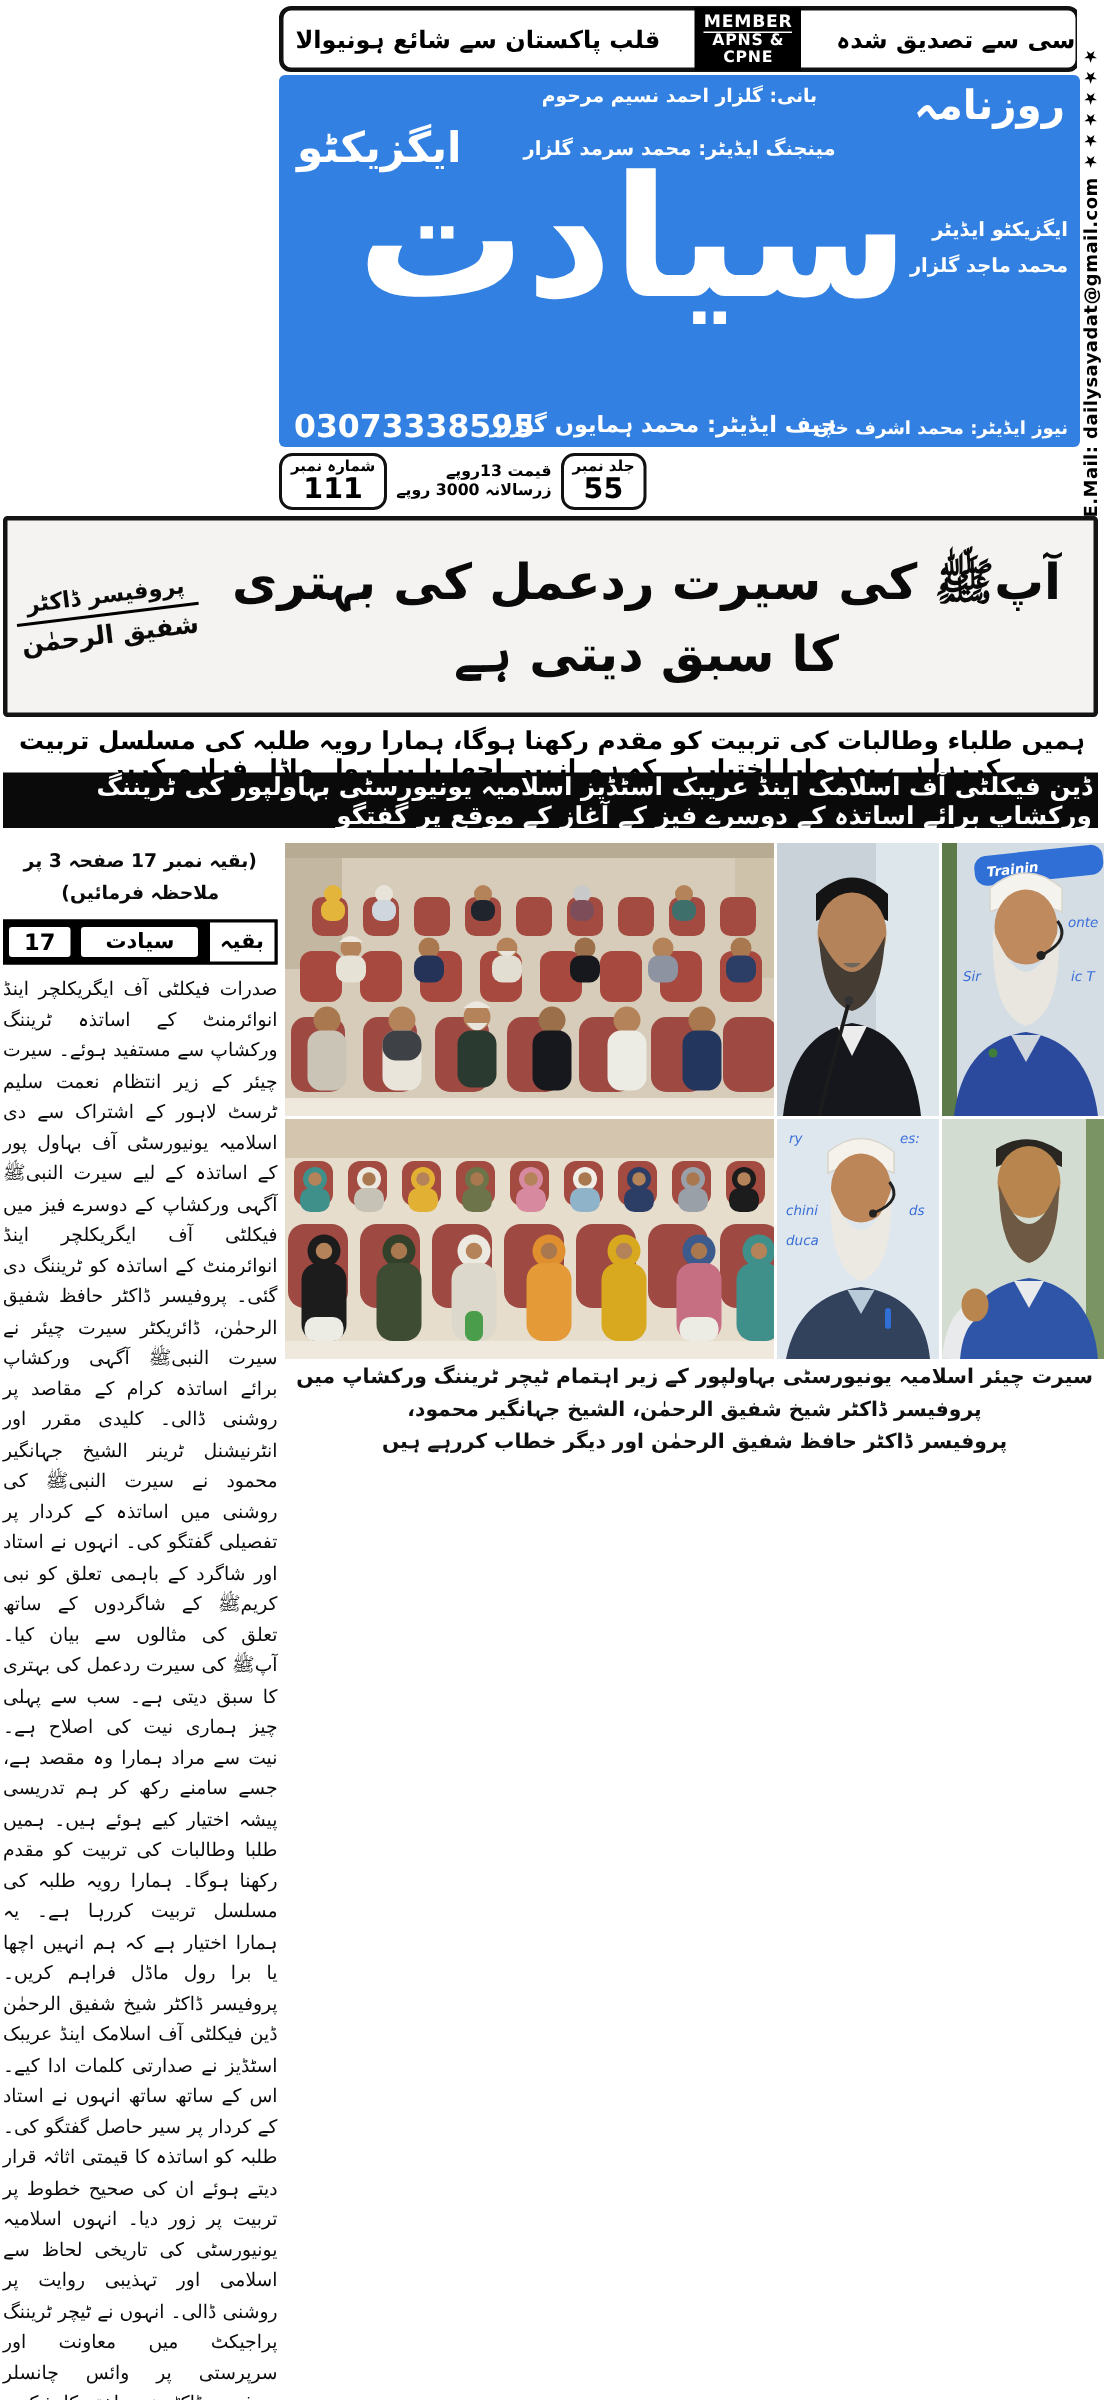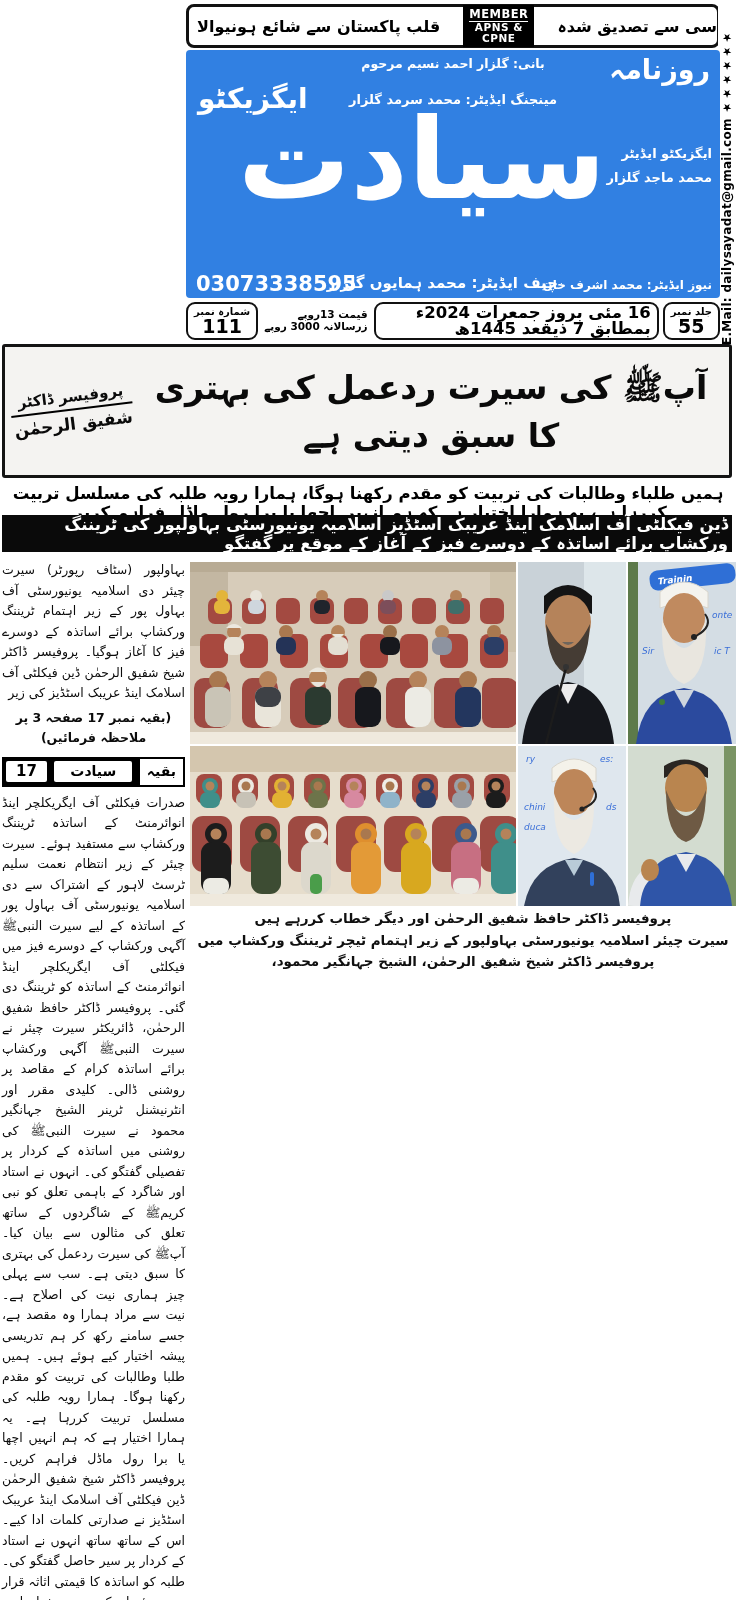--- a/index.html
+++ b/index.html
@@ -157,40 +157,38 @@
 
 <div class="date-bar">
   <div class="pill">
     <span class="small urdu">شمارہ نمبر</span>
     <span class="big">111</span>
   </div>
   <div class="price-block">
     <span class="urdu">قیمت 13روپے</span>
     <span class="urdu">زرسالانہ 3000 روپے</span>
   </div>
-  <div class="pill date-pill urdu">16 مئی بروز جمعرات 2024ء بمطابق 7 ذیقعد 1445ھ</div>
   <div class="pill">
     <span class="small urdu">جلد نمبر</span>
     <span class="big">55</span>
   </div>
 </div>
 
 <div class="headline-box">
   <div class="headline-main urdu">آپﷺ کی سیرت ردعمل کی بہتری کا سبق دیتی ہے</div>
   <div class="headline-attrib urdu">
     <div class="a1">پروفیسر ڈاکٹر</div>
     <div class="a2">شفیق الرحمٰن</div>
   </div>
 </div>
 
 <div class="subhead1 urdu">ہمیں طلباء وطالبات کی تربیت کو مقدم رکھنا ہوگا، ہمارا رویہ طلبہ کی مسلسل تربیت کررہا ہے، یہ ہمارا اختیار ہے کہ ہم انہیں اچھا یا برا رول ماڈل فراہم کریں</div>
 <div class="subhead2 urdu">ڈین فیکلٹی آف اسلامک اینڈ عریبک اسٹڈیز اسلامیہ یونیورسٹی بہاولپور کی ٹریننگ ورکشاپ برائے اساتذہ کے دوسرے فیز کے آغاز کے موقع پر گفتگو</div>
 
 <div class="article-col urdu">
-  <p>بہاولپور (سٹاف رپورٹر) سیرت چیئر دی اسلامیہ یونیورسٹی آف بہاول پور کے زیر اہتمام ٹریننگ ورکشاپ برائے اساتذہ کے دوسرے فیز کا آغاز ہوگیا۔ پروفیسر ڈاکٹر شیخ شفیق الرحمٰن ڈین فیکلٹی آف اسلامک اینڈ عریبک اسٹڈیز کی زیر</p>
   <p class="jump-note">(بقیہ نمبر 17 صفحہ 3 پر ملاحظہ فرمائیں)</p>
   <div class="cont-box">
     <span class="baqia">بقیہ</span>
     <span class="gap"></span>
     <span class="paper">سیادت</span>
     <span class="gap"></span>
     <span class="num">17</span>
   </div>
   <p>صدرات فیکلٹی آف ایگریکلچر اینڈ انوائرمنٹ کے اساتذہ ٹریننگ ورکشاپ سے مستفید ہوئے۔ سیرت چیئر کے زیر انتظام نعمت سلیم ٹرسٹ لاہور کے اشتراک سے دی اسلامیہ یونیورسٹی آف بہاول پور کے اساتذہ کے لیے سیرت النبیﷺ آگہی ورکشاپ کے دوسرے فیز میں فیکلٹی آف ایگریکلچر اینڈ انوائرمنٹ کے اساتذہ کو ٹریننگ دی گئی۔ پروفیسر ڈاکٹر حافظ شفیق الرحمٰن، ڈائریکٹر سیرت چیئر نے سیرت النبیﷺ آگہی ورکشاپ برائے اساتذہ کرام کے مقاصد پر روشنی ڈالی۔ کلیدی مقرر اور انٹرنیشنل ٹرینر الشیخ جہانگیر محمود نے سیرت النبیﷺ کی روشنی میں اساتذہ کے کردار پر تفصیلی گفتگو کی۔ انہوں نے استاد اور شاگرد کے باہمی تعلق کو نبی کریمﷺ کے شاگردوں کے ساتھ تعلق کی مثالوں سے بیان کیا۔ آپﷺ کی سیرت ردعمل کی بہتری کا سبق دیتی ہے۔ سب سے پہلی چیز ہماری نیت کی اصلاح ہے۔ نیت سے مراد ہمارا وہ مقصد ہے، جسے سامنے رکھ کر ہم تدریسی پیشہ اختیار کیے ہوئے ہیں۔ ہمیں طلبا وطالبات کی تربیت کو مقدم رکھنا ہوگا۔ ہمارا رویہ طلبہ کی مسلسل تربیت کررہا ہے۔ یہ ہمارا اختیار ہے کہ ہم انہیں اچھا یا برا رول ماڈل فراہم کریں۔ پروفیسر ڈاکٹر شیخ شفیق الرحمٰن ڈین فیکلٹی آف اسلامک اینڈ عریبک اسٹڈیز نے صدارتی کلمات ادا کیے۔ اس کے ساتھ ساتھ انہوں نے استاد کے کردار پر سیر حاصل گفتگو کی۔ طلبہ کو اساتذہ کا قیمتی اثاثہ قرار دیتے ہوئے ان کی صحیح خطوط پر تربیت پر زور دیا۔ انہوں اسلامیہ یونیورسٹی کی تاریخی لحاظ سے اسلامی اور تہذیبی روایت پر روشنی ڈالی۔ انہوں نے ٹیچر ٹریننگ پراجیکٹ میں معاونت اور سرپرستی پر وائس چانسلر پروفیسر ڈاکٹر نوید اختر کا شکریہ ادا کیا اور ڈائریکٹر سیرت چیئر اور ان کی ٹیم کی انتھک محنتوں پر ستائشی کلمات</p>
 
@@ -495,15 +493,15 @@
       <path d="M38 44 Q38 90 58 96 Q78 90 78 44 Q68 70 58 70 Q48 70 38 44 Z" fill="#6e5a44"></path>
       <path d="M8 160 Q16 112 58 106 Q100 112 104 160 Z" fill="#2f55a8"></path>
       <path d="M48 108 L58 126 L68 108 Z" fill="#e8eaec"></path>
       <path d="M6 160 Q8 136 20 128" stroke="#e8eaec" stroke-width="12" fill="none"></path>
       <ellipse cx="22" cy="124" rx="9" ry="11" fill="#b9854f"></ellipse>
     </svg>
   </div>
 </div>
 
 <div class="caption">
+  <div>سیرت چیئر اسلامیہ یونیورسٹی بہاولپور کے زیر اہتمام ٹیچر ٹریننگ ورکشاپ میں پروفیسر ڈاکٹر شیخ شفیق الرحمٰن، الشیخ جہانگیر محمود،</div>
   <div>پروفیسر ڈاکٹر حافظ شفیق الرحمٰن اور دیگر خطاب کررہے ہیں</div>
-  <div>سیرت چیئر اسلامیہ یونیورسٹی بہاولپور کے زیر اہتمام ٹیچر ٹریننگ ورکشاپ میں پروفیسر ڈاکٹر شیخ شفیق الرحمٰن، الشیخ جہانگیر محمود،</div>
 </div>
 
 </body></html>

